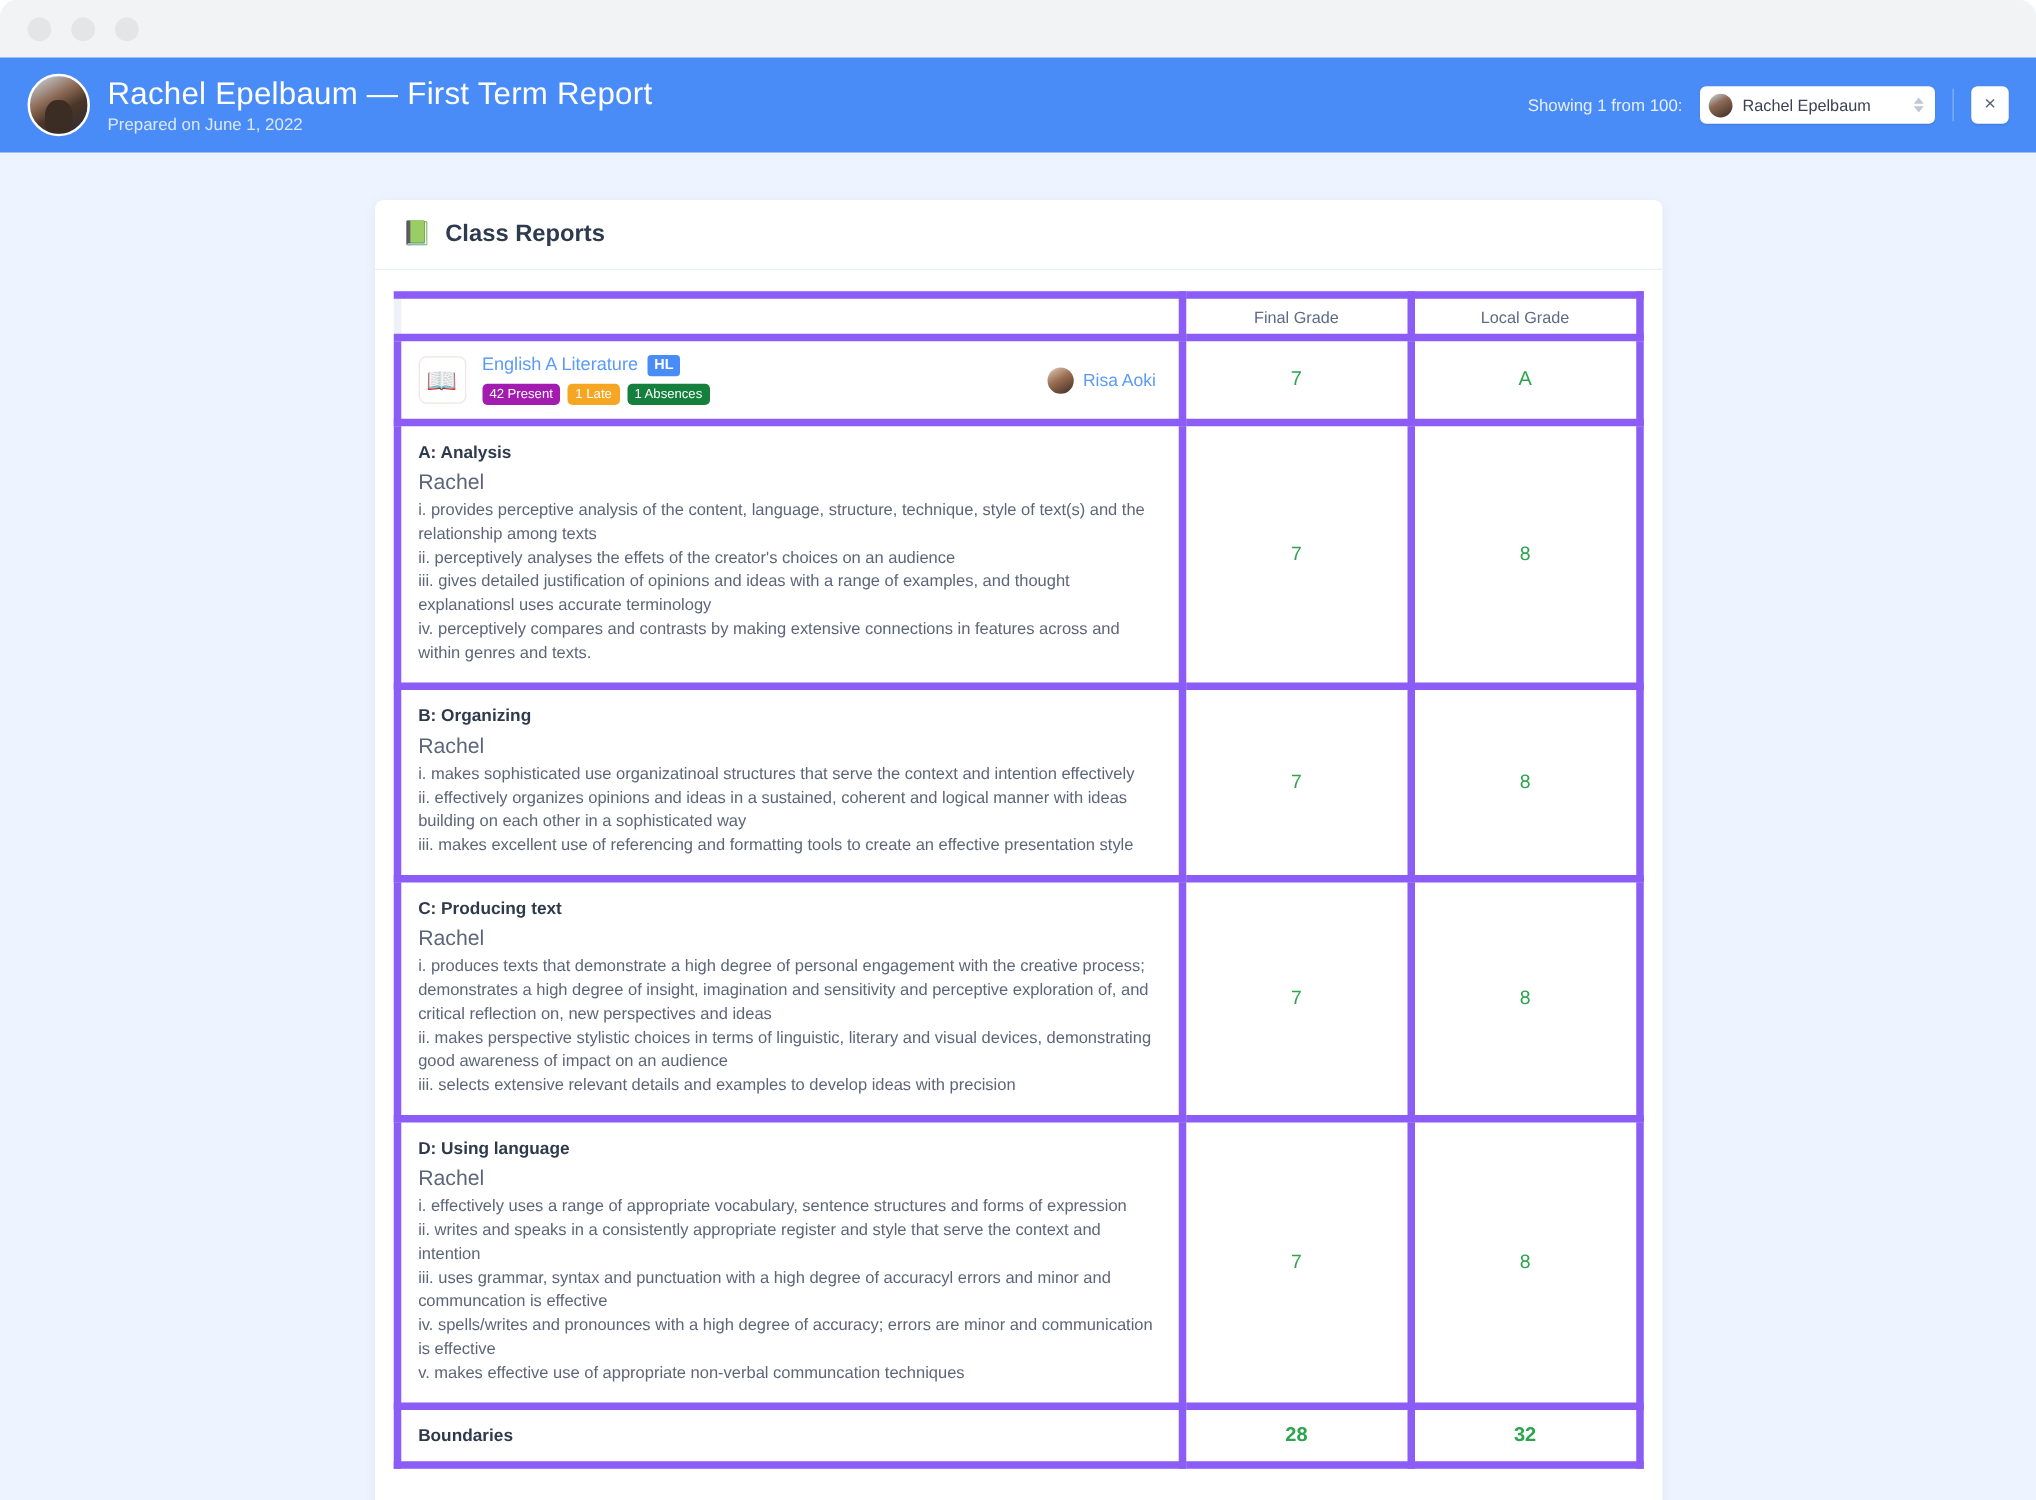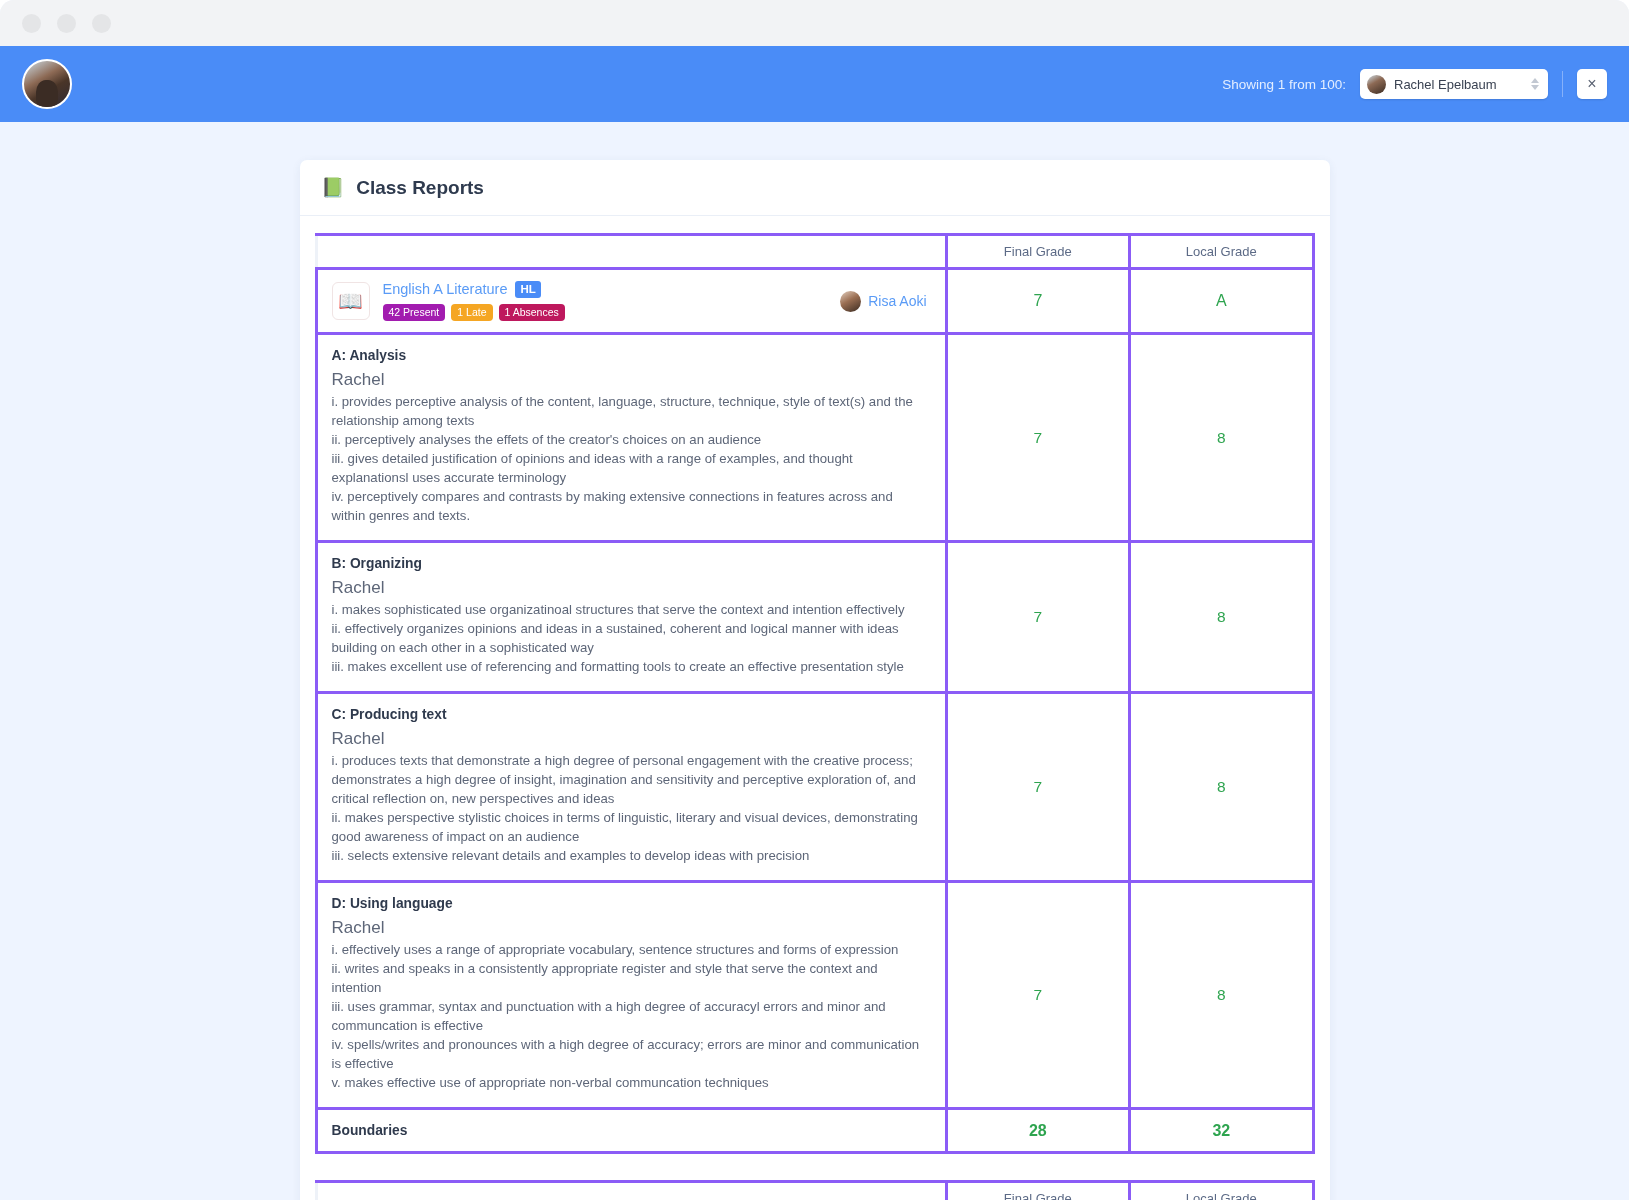--- a/index.html
+++ b/index.html
@@ -101,21 +101,21 @@
   .emoji { font-size: 19px; line-height: 1; }
 
   .card-inner { padding: 17px 15px 10px 15px; }
 
   table.rep { width: 100%; border-collapse: collapse; table-layout: fixed; }
   table.rep col.c1 { width: 63.2%; }
   table.rep col.c2 { width: 18.4%; }
   table.rep col.c3 { width: 18.4%; }
 
   .rep th, .rep td {
-    border: 3px solid #8b5cf6;
+    border: 6px solid #8b5cf6;
     vertical-align: middle;
   }
   .rep thead th {
     height: 34px; font-size: 13px; font-weight: 400;
     color: #5c6a86; text-align: center;
   }
   .rep thead th.blank { border-left-color:#eef2f8; }
 
   .subj-cell { padding: 11px 14px; }
   .subj-wrap { display:flex; align-items:center; }
@@ -132,21 +132,21 @@
     background:#4a8cf7; color:#fff; font-size:11.5px; font-weight:700;
     border-radius:3px; padding:2px 5px; line-height:1.1;
   }
   .badges { display:flex; gap:6px; }
   .badge {
     font-size: 10.5px; color:#fff; border-radius:4px;
     padding: 3px 6px; line-height: 1.1; white-space:nowrap;
   }
   .b-green { background:#a21caf; }
   .b-orange { background:#f5a623; }
-  .b-red { background:#be185d; }
+  .b-red { background:#15803d; }
 
   .teacher {
     margin-left:auto; display:flex; align-items:center; gap:7px; padding-right: 4px;
   }
   .t-ava {
     width:21px;height:21px;border-radius:50%;
     background: linear-gradient(150deg,#e4d0c0 0%,#9a6e52 45%,#3a2b22 100%);
     flex:none;
   }
   .t-name { color:#5a9bf6; font-size:14px; }
@@ -177,20 +177,24 @@
 
   <div class="titlebar">
     <span class="dot"></span>
     <span class="dot"></span>
     <span class="dot"></span>
   </div>
 
   <div class="header">
     <div class="hdr-left">
       <div class="avatar-lg"></div>
+      <div>
+        <div class="hdr-title">Rachel Epelbaum — First Term Report</div>
+        <div class="hdr-sub">Prepared on June 1, 2022</div>
+      </div>
     </div>
     <div class="hdr-right">
       <span class="showing-label">Showing 1 from 100:</span>
       <div class="student-select">
         <span class="avatar-sm"></span>
         <span class="nm">Rachel Epelbaum</span>
         <span class="spin">
             <i class="up"></i>
             <i class="dn"></i>
           </span>

